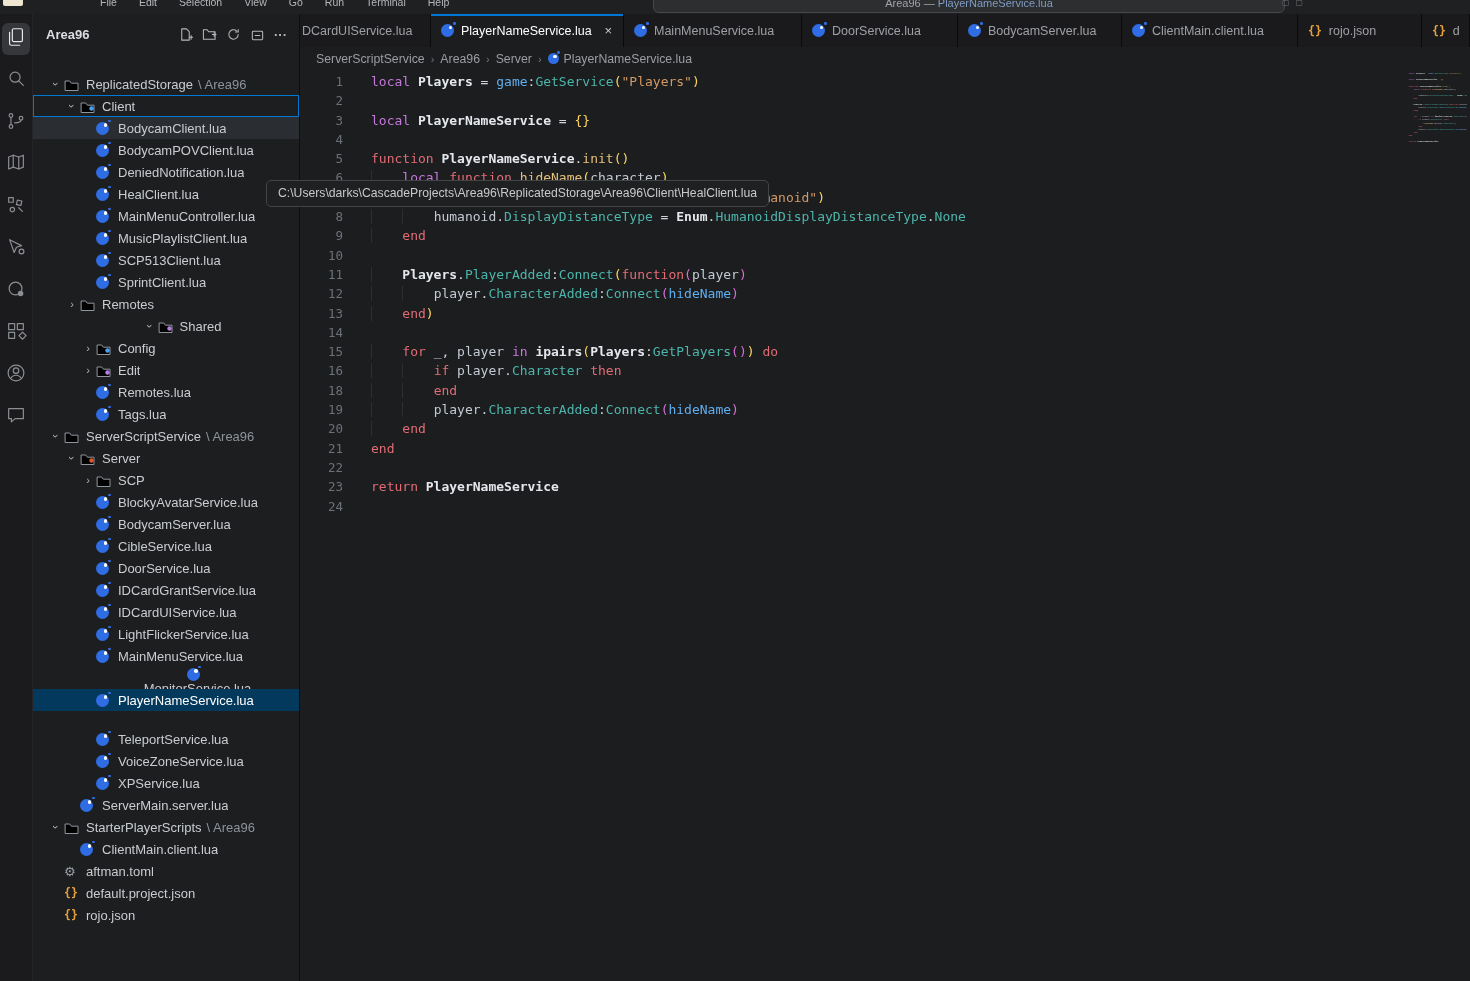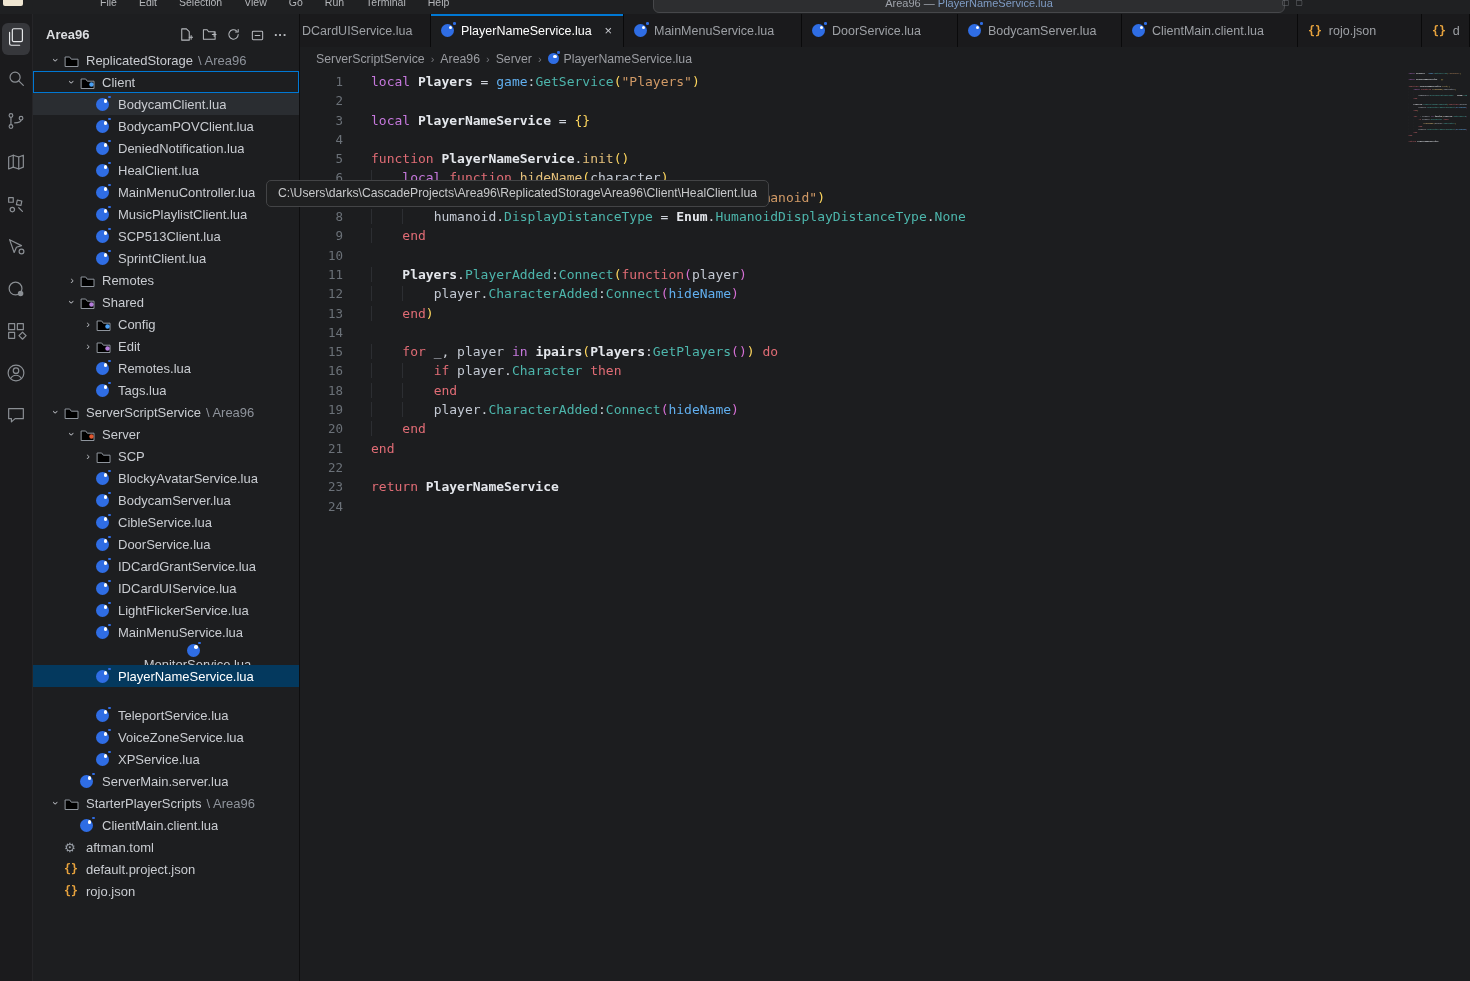--- a/index.html
+++ b/index.html
@@ -195,21 +195,21 @@
               <path d="M13 2.6v2.8h-2.8"></path>
             </svg></span>
           <span class="act"><svg width="15" height="15" viewBox="0 0 16 16" stroke-linecap="round" stroke-linejoin="round">
               <rect x="2.5" y="4.5" width="11" height="9" rx="1"></rect>
               <path d="M5.5 9h5"></path>
             </svg></span>
           <span class="act" style="font-weight: bold;">···</span>
         </span>
     </div>
     <div id="tree">
-        <div class="trow" style="padding-left: 15px;">
+        <div class="trow" style="padding-left: 15px; margin-top: 24px;">
           <span class="chev open">›</span>
           <span class="icon-slot">
             <svg width="15" height="13" viewBox="0 0 15 13" stroke-linecap="round" stroke-linejoin="round">
               <path d="M1.5 3h4.2l1.6 2.2H14v7.3H1.5z" stroke="#8f959d"></path>
             </svg>
           </span>
           <span class="label">ReplicatedStorage</span>
           <span class="suffix">\ Area96</span>
         </div>
         <div class="trow focused" style="padding-left: 31px;">
@@ -272,21 +272,21 @@
         </div>
         <div class="trow" style="padding-left: 31px;">
           <span class="chev">›</span>
           <span class="icon-slot">
             <svg width="15" height="13" viewBox="0 0 15 13" stroke-linecap="round" stroke-linejoin="round">
               <path d="M1.5 3h4.2l1.6 2.2H14v7.3H1.5z" stroke="#8f959d"></path>
             </svg>
           </span>
           <span class="label">Remotes</span>
         </div>
-        <div class="trow" style="padding-left: 31px;">
+        <div class="trow" style="padding-left: 31px; justify-content: center;">
           <span class="chev open">›</span>
           <span class="icon-slot">
             <svg width="15" height="13" viewBox="0 0 15 13" stroke-linecap="round" stroke-linejoin="round">
               <path d="M1.5 3h4.2l1.6 2.2H14v7.3H1.5z" stroke="#8f959d"></path>
               <circle cx="11.5" cy="8.5" r="2.2" fill="#b57edc" stroke="none"></circle>
             </svg>
           </span>
           <span class="label">Shared</span>
         </div>
         <div class="trow" style="padding-left: 47px;">

